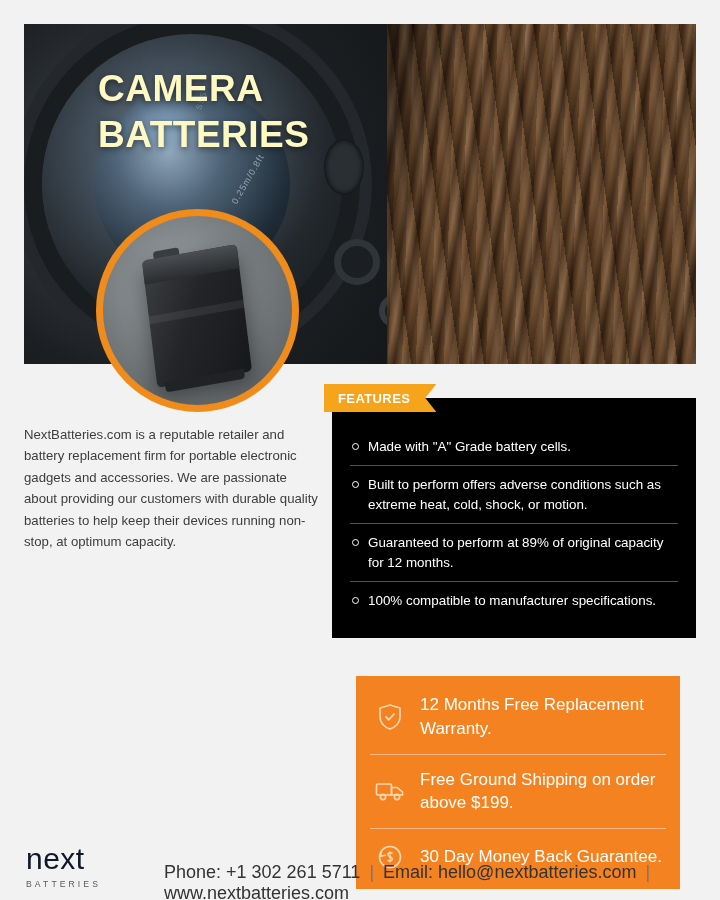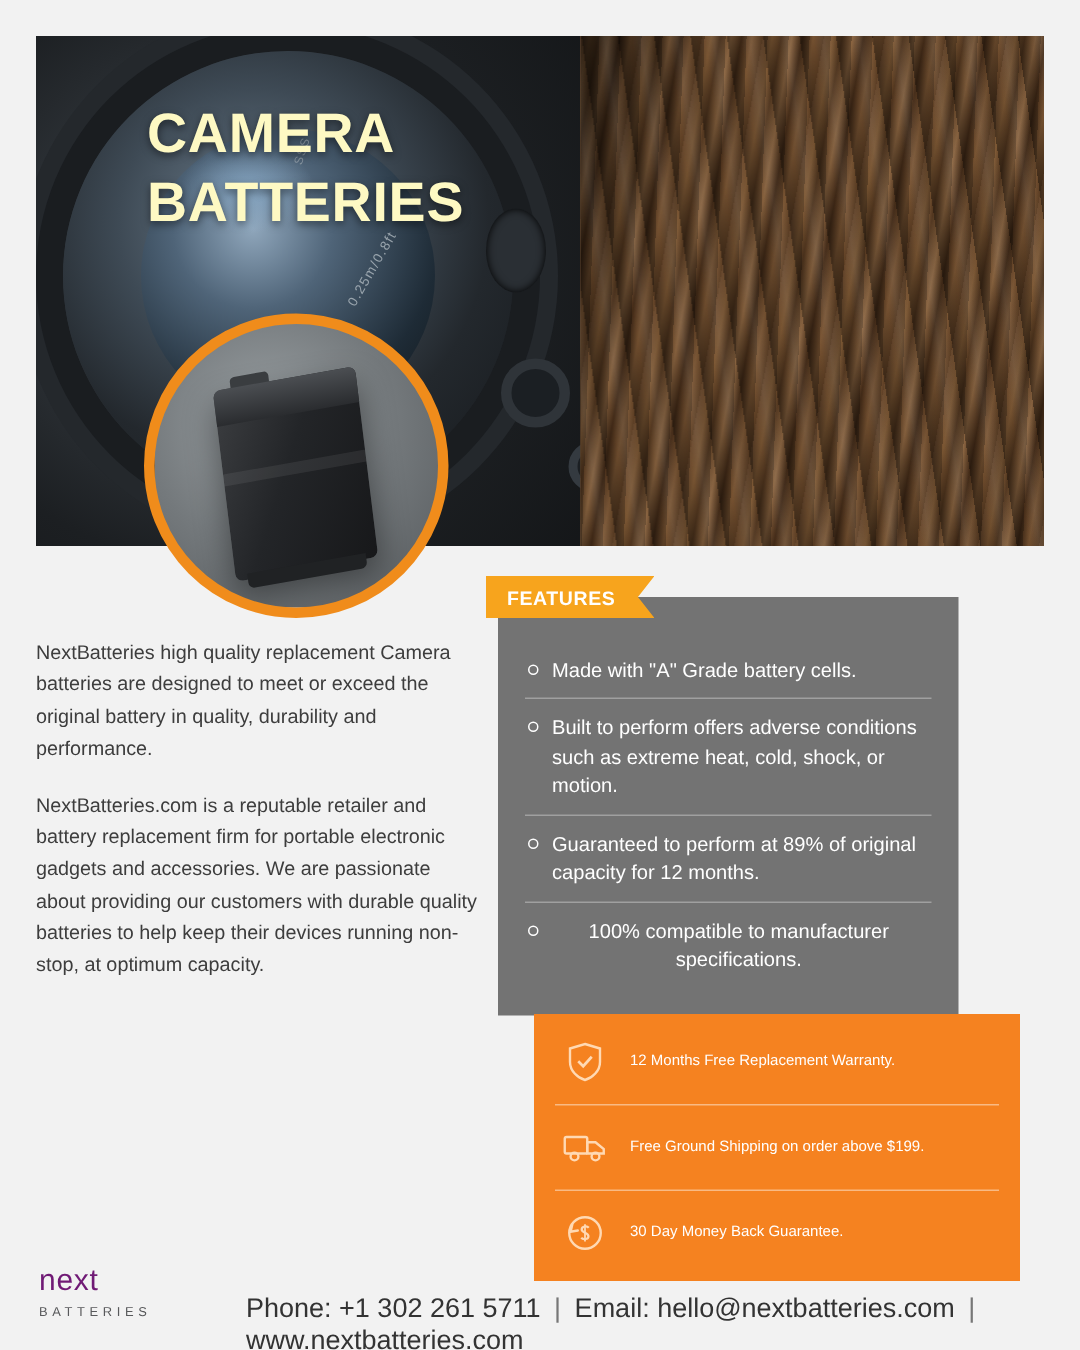--- a/index.html
+++ b/index.html
@@ -153,22 +153,22 @@
     color: #3d3d3d;
     font-size: 13.2px;
     line-height: 1.62;
   }
   .copy p { margin-bottom: 16px; }
 
   
   .features {
     position: absolute;
     left: 332px; top: 398px;
-    width: 307px;
-    background: #737373;
+    width: 364px;
+    background: #000000;
     padding: 30px 18px 18px 18px;
   }
   .features-ribbon {
     position: absolute;
     left: -8px; top: -14px;
     height: 28px;
     background: #f7a41d;
     color: #ffffff;
     font-size: 13px;
     font-weight: bold;
@@ -202,21 +202,21 @@
     left: 356px; top: 676px;
     width: 324px;
     background: #f58220;
     padding: 4px 14px;
   }
   .promo {
     display: flex;
     align-items: center;
     gap: 14px;
     color: #ffffff;
-    font-size: 10px;
+    font-size: 17px;
     line-height: 1.4;
     padding: 13px 4px;
     border-bottom: 1px solid rgba(255,255,255,.45);
     min-height: 56px;
   }
   .promo:last-child { border-bottom: none; }
   .promo-icon {
     flex: 0 0 auto;
     width: 32px; height: 30px;
     display: flex; align-items: center; justify-content: center;
@@ -226,22 +226,22 @@
   
   .footer {
     position: absolute;
     left: 0; bottom: 0;
     width: 720px; height: 62px;
   }
   .logo {
     position: absolute; left: 26px; top: 6px;
   }
   .logo-next {
-    color: #701a75;
-    font-size: 20px;
+    color: #0f172a;
+    font-size: 30px;
     letter-spacing: .5px;
     line-height: 1;
   }
   .logo-batteries {
     color: #58595b;
     font-size: 8.6px;
     letter-spacing: 3.1px;
     margin-top: 5px;
   }
   .contact {
@@ -281,21 +281,20 @@
   <div class="battery-circle">
     <div class="battery">
       <div class="battery-nub"></div>
       <div class="battery-top"></div>
       <div class="battery-band"></div>
       <div class="battery-foot"></div>
     </div>
   </div>
 
   <div class="copy">
-    <p>NextBatteries high quality replacement Camera batteries are designed to meet or exceed the original battery in quality, durability and performance.</p>
     <p>NextBatteries.com is a reputable retailer and battery replacement firm for portable electronic gadgets and accessories. We are passionate about providing our customers with durable quality batteries to help keep their devices running non-stop, at optimum capacity.</p>
   </div>
 
   <div class="features">
     <div class="features-ribbon">FEATURES</div>
     <ul class="feat-list">
       <li class="feat-item">
         <span class="bullet"></span>
         <span>Made with "A" Grade battery cells.</span>
       </li>

